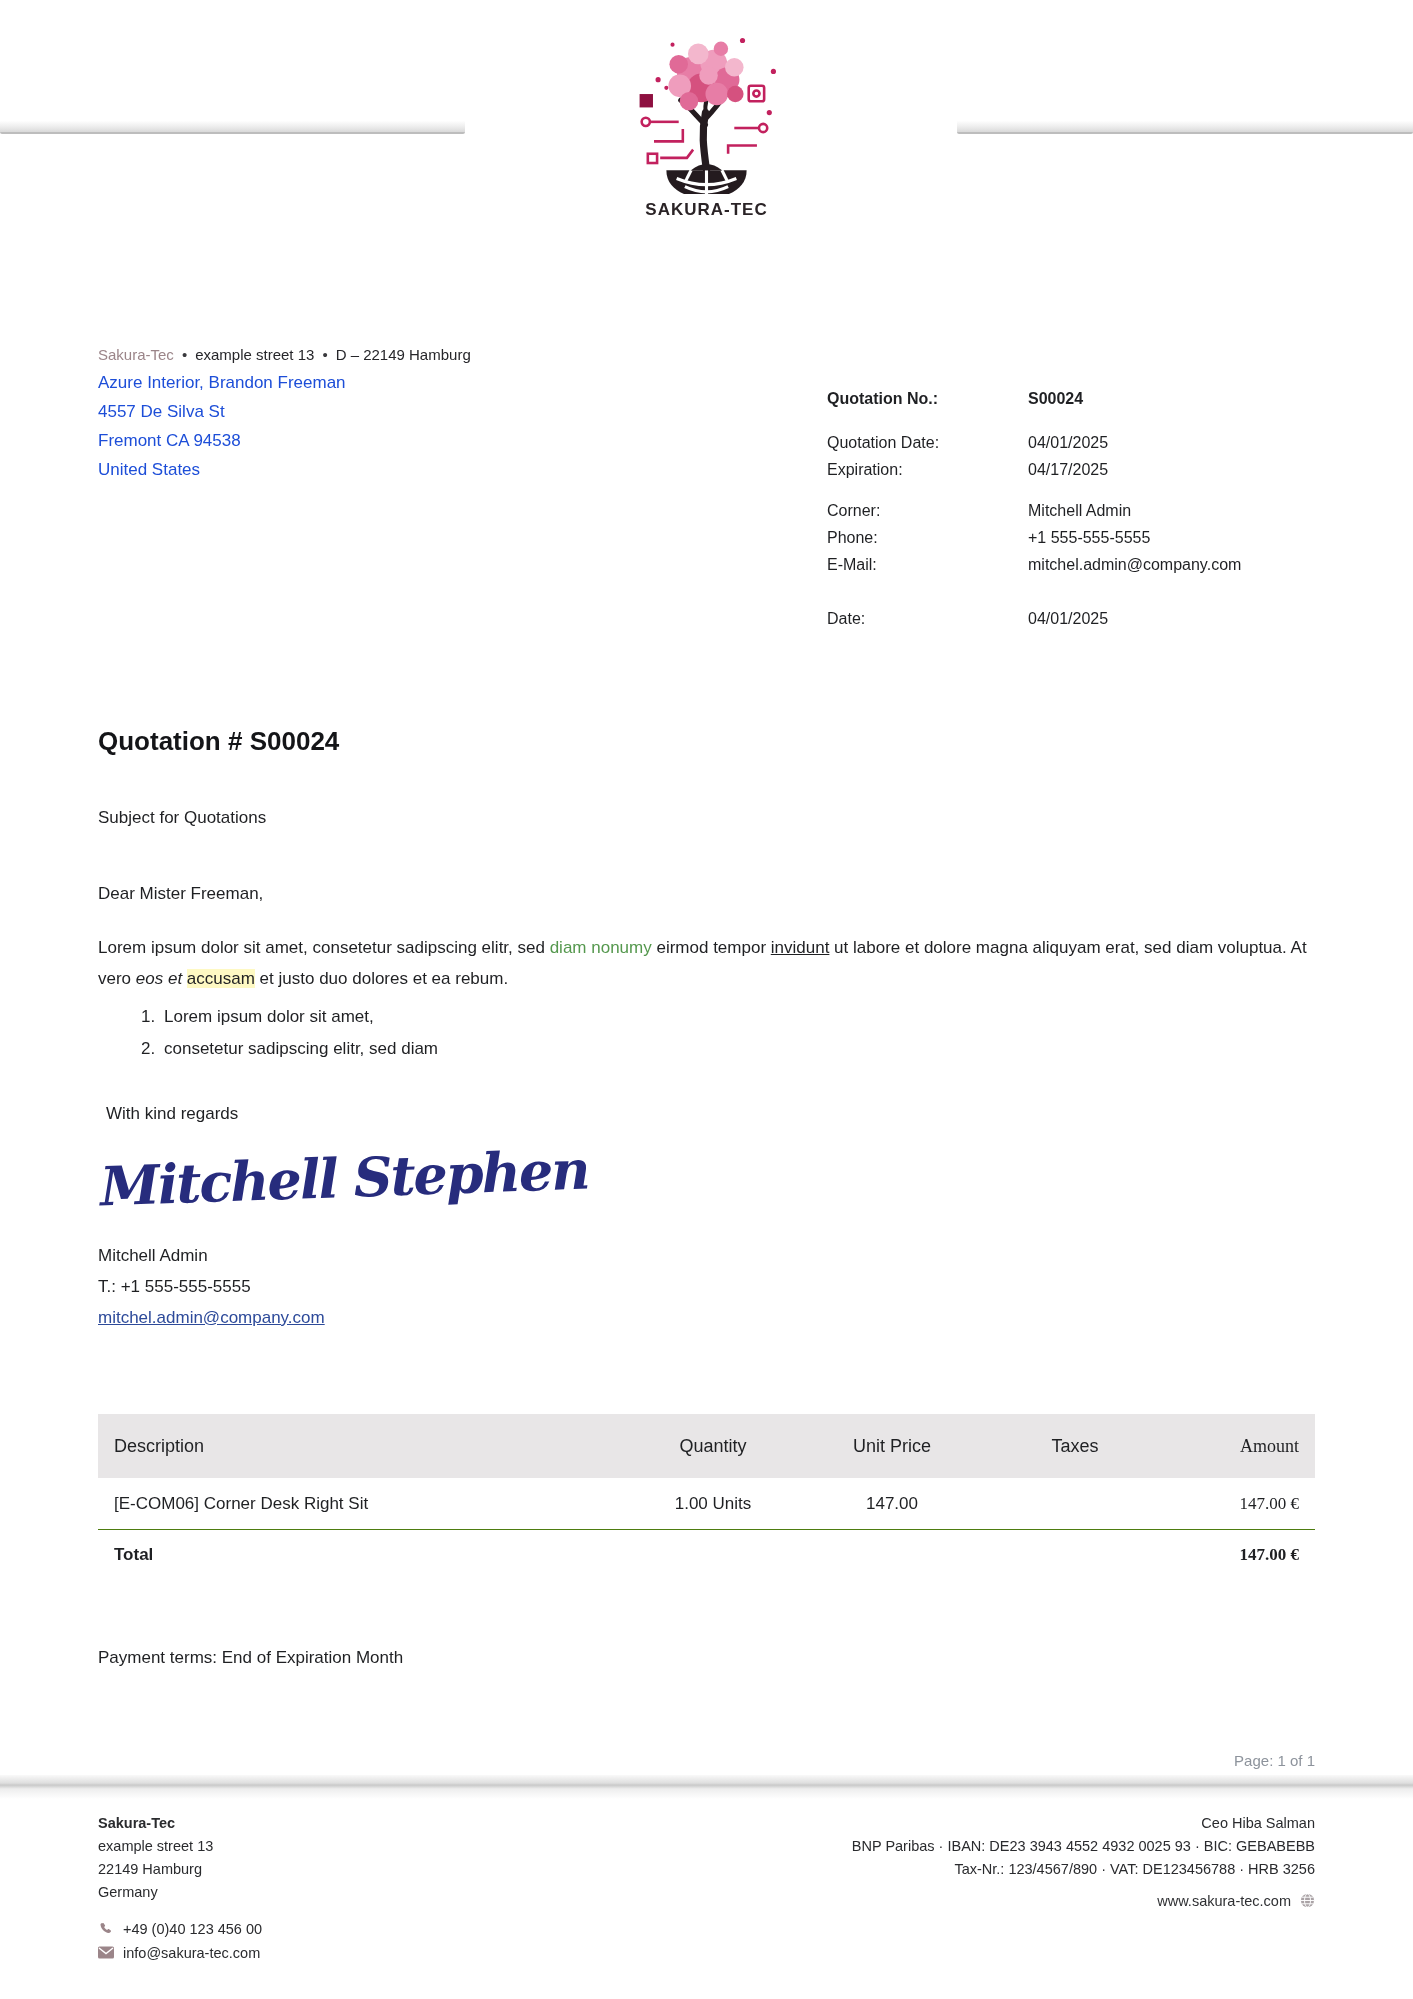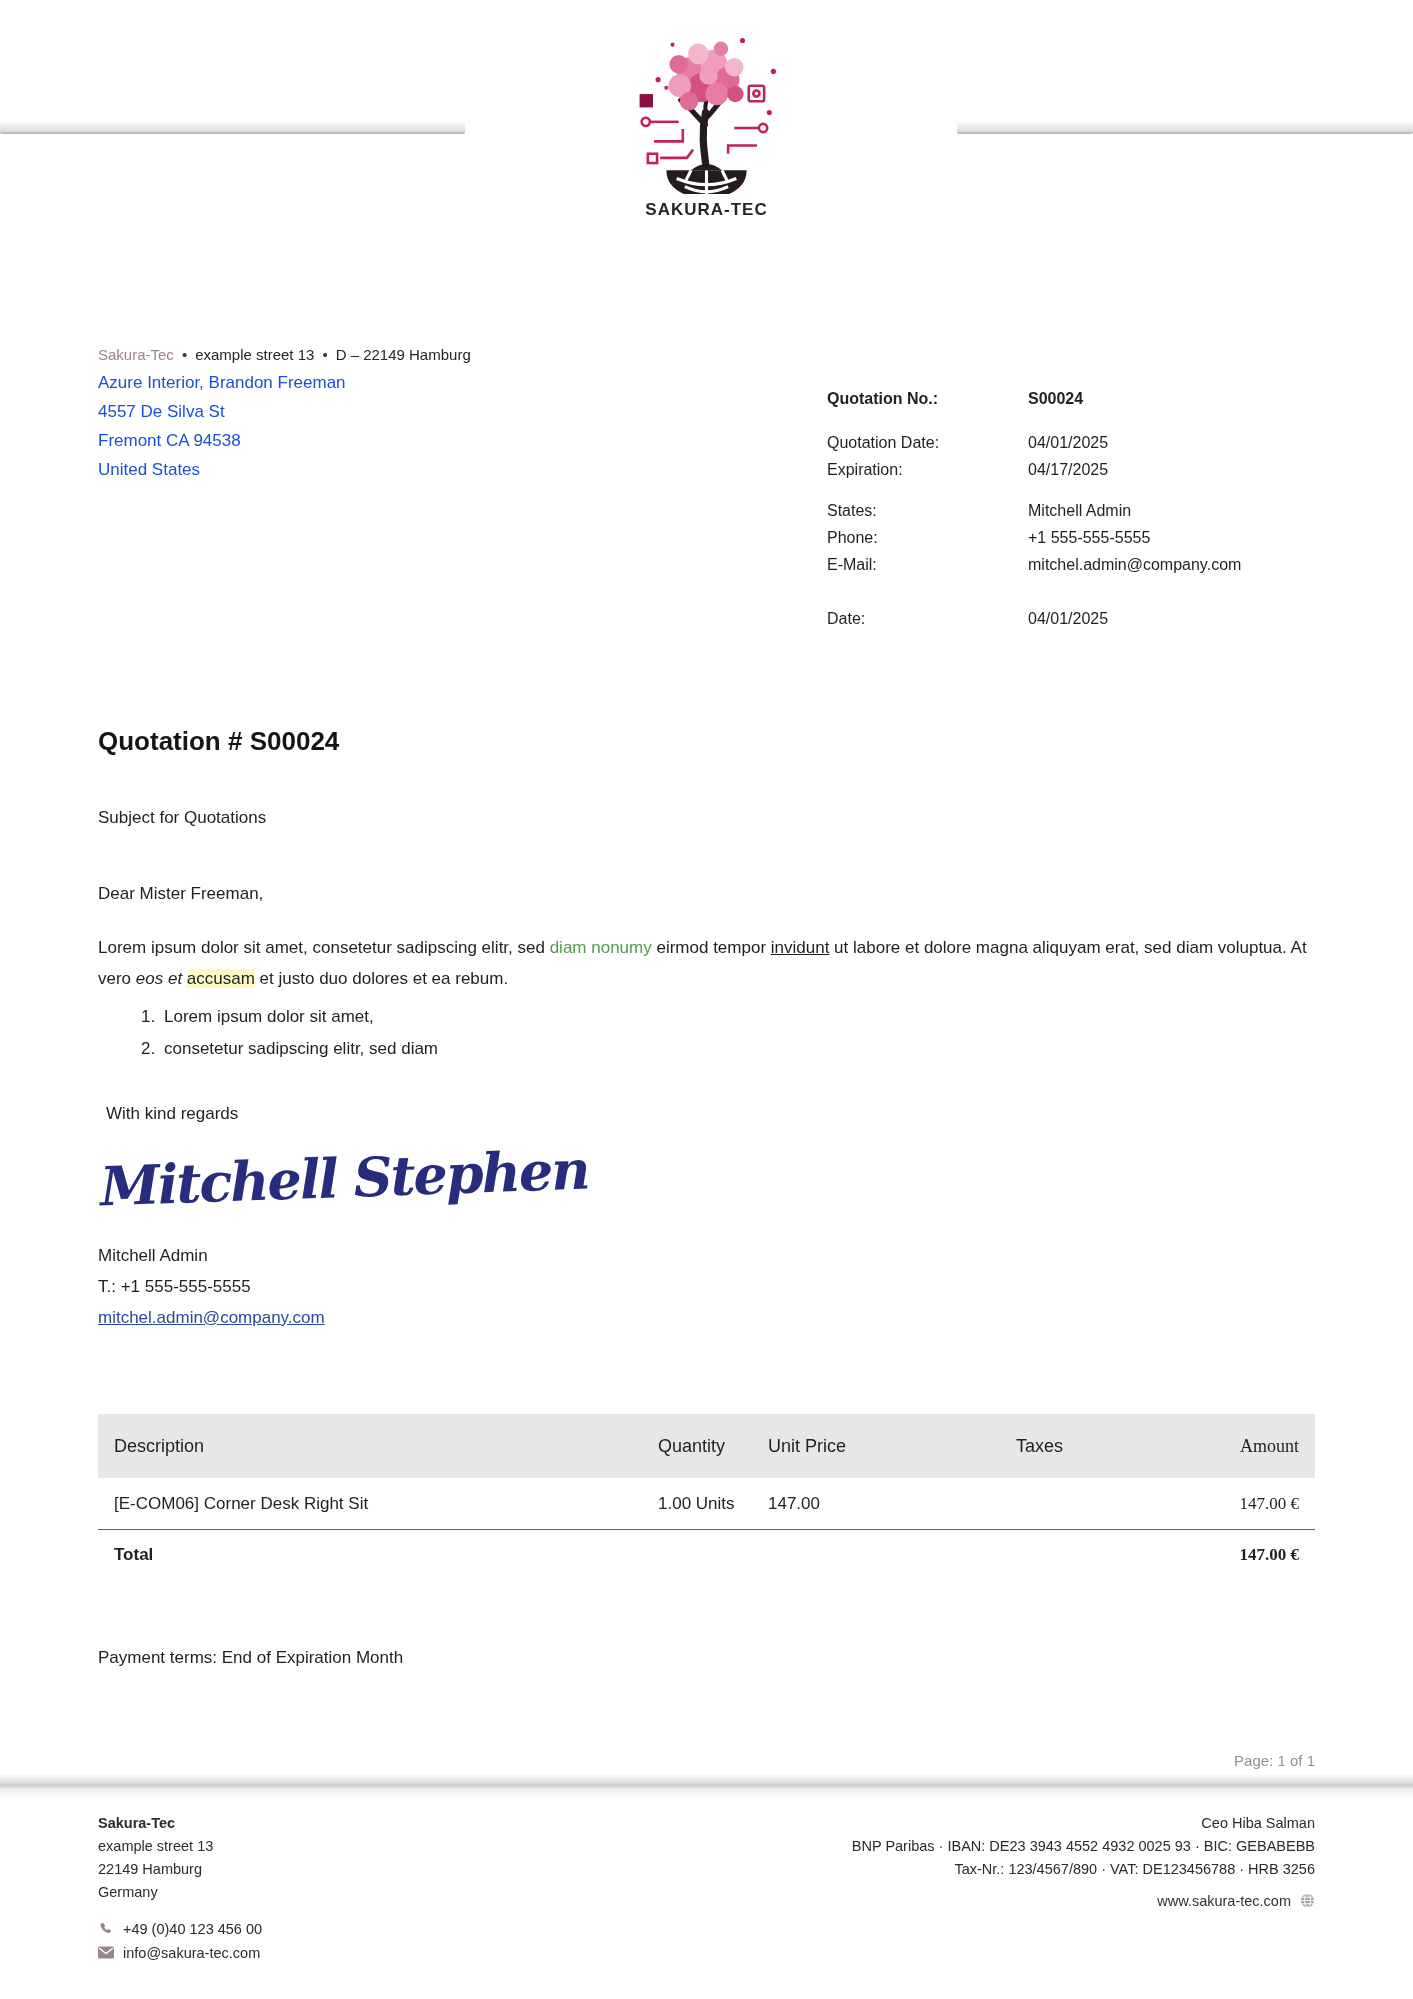--- a/index.html
+++ b/index.html
@@ -61,21 +61,21 @@
     letter-spacing:-2px;transform:rotate(-2deg);
   }
   .sig-details{position:absolute;left:98px;top:1240px;font-size:17px;line-height:31px;}
   .sig-email{color:#2d4a9a;text-decoration:underline;}
 
   
   .items-table{position:absolute;left:98px;top:1414px;width:1217px;border-collapse:collapse;font-size:17px;color:#1f2023;}
   .items-table th{font-weight:normal;font-size:18px;background:#e8e6e7;height:64px;}
   .items-table th, .items-table td{padding:0;}
   .items-table .c-desc{text-align:left;padding-left:16px;}
-  .items-table .c-num{text-align:left;}
+  .items-table .c-num{text-align:center;}
   .items-table .c-amount{text-align:right;padding-right:16px;font-family:Liberation Serif, serif;}
   .items-table tbody td{height:51px;border-bottom:1px solid #4d7c0f;}
   .items-table tfoot td{height:50px;font-weight:bold;}
 
   .payment-terms{position:absolute;left:98px;top:1648px;font-size:17px;}
   .page-indicator{position:absolute;right:98px;top:1752px;font-size:15px;color:#8d939c;}
 
   .footer-sep{
     position:absolute;left:0;top:1775px;width:1413px;height:24px;
     background:linear-gradient(to bottom,#fafafa 0%,#dedede 34%,#c9c9c9 42%,#eeeeee 58%,#ffffff 100%);
@@ -178,21 +178,21 @@
     </div>
     <div class="qrow" style="top:434px">
       <span class="qlabel">Quotation Date:</span>
       <span>04/01/2025</span>
     </div>
     <div class="qrow" style="top:461px">
       <span class="qlabel">Expiration:</span>
       <span>04/17/2025</span>
     </div>
     <div class="qrow" style="top:502px">
-      <span class="qlabel">States:</span>
+      <span class="qlabel">Corner:</span>
       <span>Mitchell Admin</span>
     </div>
     <div class="qrow" style="top:529px">
       <span class="qlabel">Phone:</span>
       <span>+1 555-555-5555</span>
     </div>
     <div class="qrow" style="top:556px">
       <span class="qlabel">E-Mail:</span>
       <span>mitchel.admin@company.com</span>
     </div>

